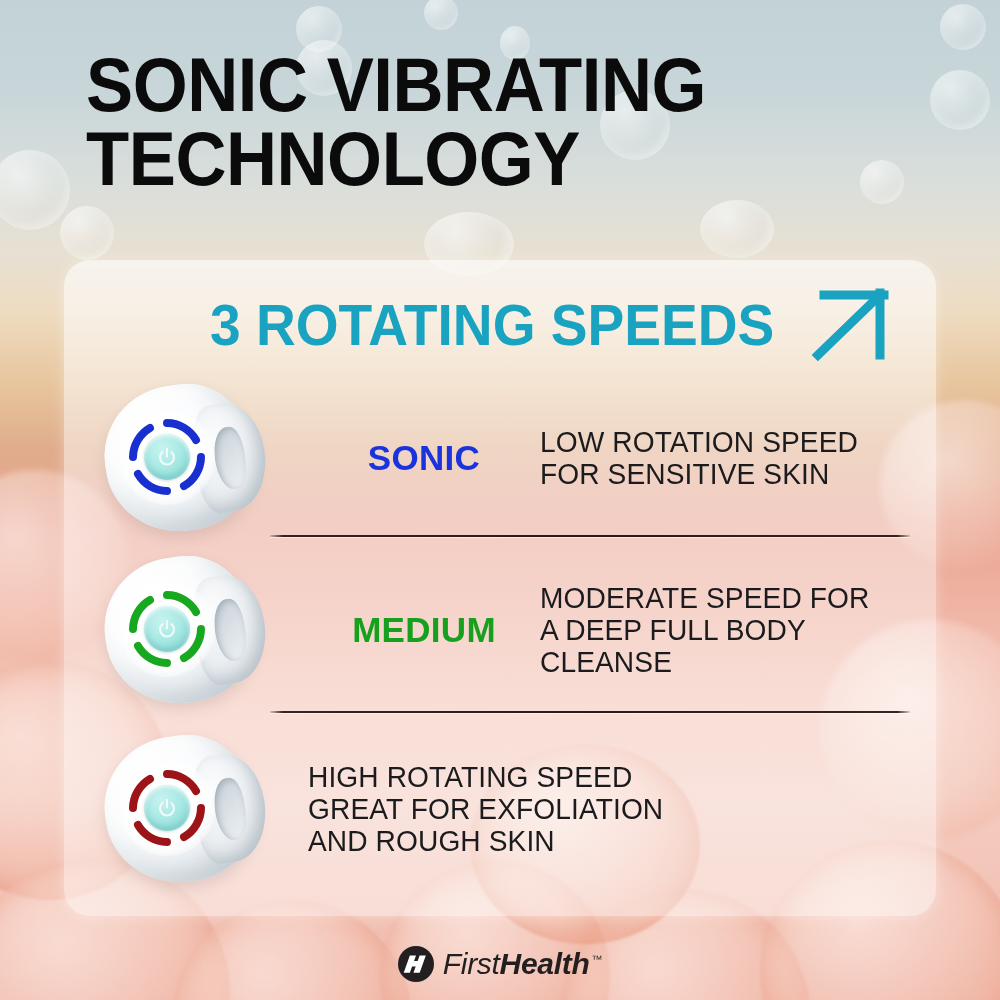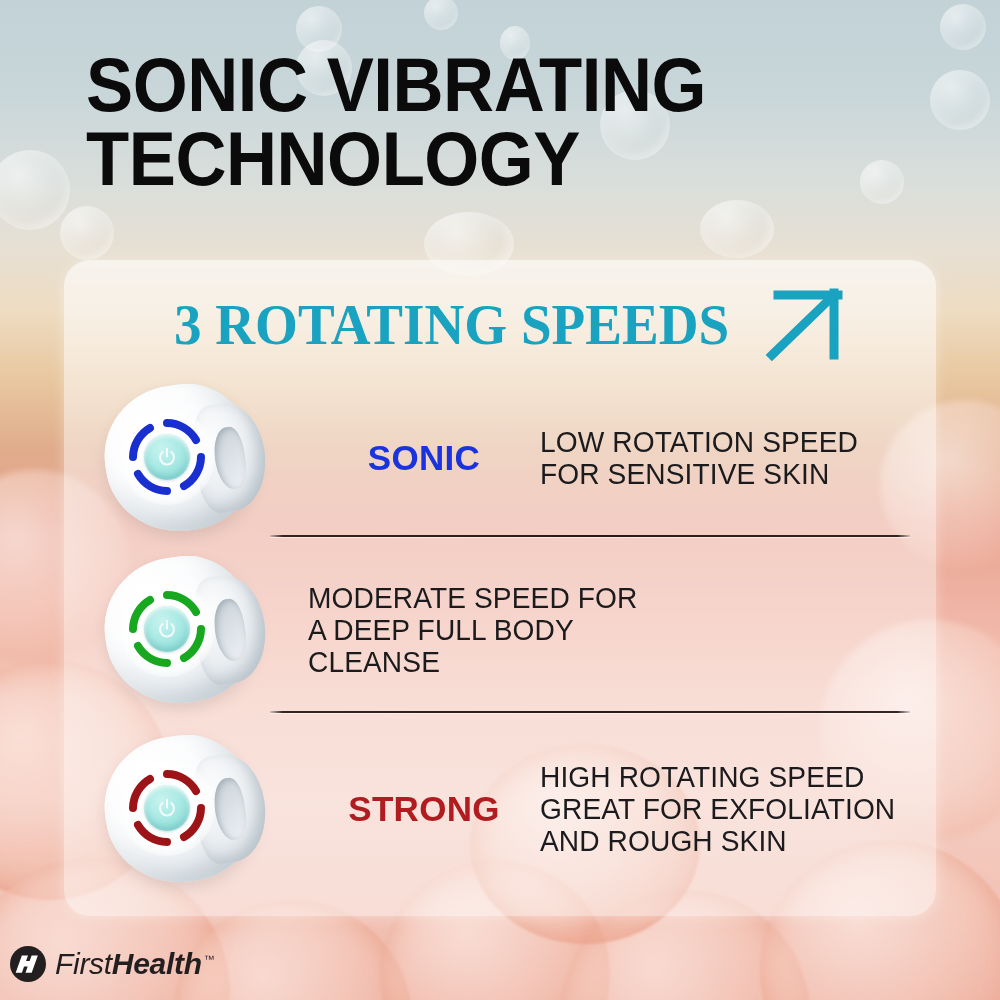--- a/index.html
+++ b/index.html
@@ -94,22 +94,21 @@
       rgba(255,255,255,0.46) 100%);
     box-shadow:0 1px 14px rgba(255,255,255,0.35);
   }
 
   #card-head {
     position:absolute;
     left:64px; top:26px;
     right:40px; height:76px;
     display:flex;
     align-items:center;
-    justify-content:center;
-    font-family:Liberation Serif, serif;
+    justify-content:flex-end;
   }
   #speeds-title {
     font-size:58px;
     font-weight:bold;
     color:#1aa3c0;
     letter-spacing:0px;
     transform:scaleX(0.95);
     transform-origin:left center;
     white-space:nowrap;
   }
@@ -236,24 +235,24 @@
       inset 0 2px 4px rgba(255,255,255,0.85),
       inset 0 -3px 6px rgba(80,170,170,0.45),
       0 1px 3px rgba(90,150,150,0.30);
     display:flex; align-items:center; justify-content:center;
   }
   .power-sym { width:22px; height:22px; }
 
   
   #logo {
     position:absolute;
-    left:10px; right:0; bottom:18px;
+    left:0; right:0; bottom:18px;
     display:flex;
     align-items:center;
-    justify-content:flex-start;
+    justify-content:center;
     gap:9px;
   }
   #logo-mark {
     width:36px; height:36px;
     border-radius:50%;
     background:#231f20;
     display:flex; align-items:center; justify-content:center;
     flex:0 0 auto;
   }
   #logo-text {
@@ -374,20 +373,21 @@
             <svg class="power-sym" viewBox="0 0 24 24">
               <g fill="none" stroke="#f2fbfa" stroke-width="2.2" stroke-linecap="round">
                 <path d="M7.2 6.6 A7.6 7.6 0 1 0 16.8 6.6"></path>
                 <line x1="12" y1="3" x2="12" y2="11.5"></line>
               </g>
             </svg>
           </div>
         </div>
       </div>
     </div>
+    <div class="label-cell" style="color:#17a01e">MEDIUM</div>
     <div class="desc-cell">MODERATE SPEED FOR
 A DEEP FULL BODY
 CLEANSE</div>
   </div>
 
   <div class="divider div-2"></div>
 
   <div class="row row-3">
     <div class="device-cell">
       <div class="device">
@@ -408,21 +408,20 @@
             <svg class="power-sym" viewBox="0 0 24 24">
               <g fill="none" stroke="#f2fbfa" stroke-width="2.2" stroke-linecap="round">
                 <path d="M7.2 6.6 A7.6 7.6 0 1 0 16.8 6.6"></path>
                 <line x1="12" y1="3" x2="12" y2="11.5"></line>
               </g>
             </svg>
           </div>
         </div>
       </div>
     </div>
-    <div class="label-cell" style="color:#b01c20">STRONG</div>
     <div class="desc-cell">HIGH ROTATING SPEED
 GREAT FOR EXFOLIATION
 AND ROUGH SKIN</div>
   </div>
 </section>
 
 <div id="logo">
   <div id="logo-mark">
     <svg viewBox="0 0 36 36" width="36" height="36">
       <g fill="#ffffff">

